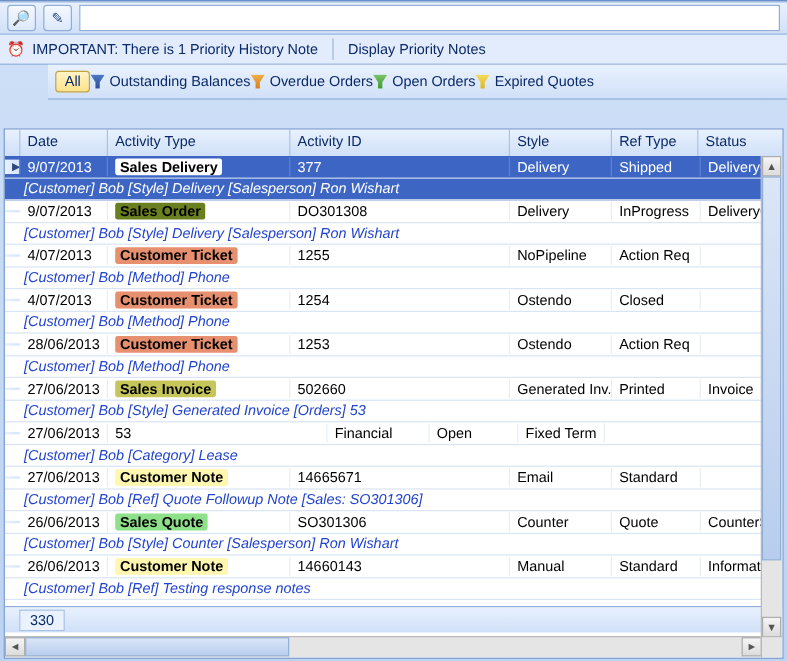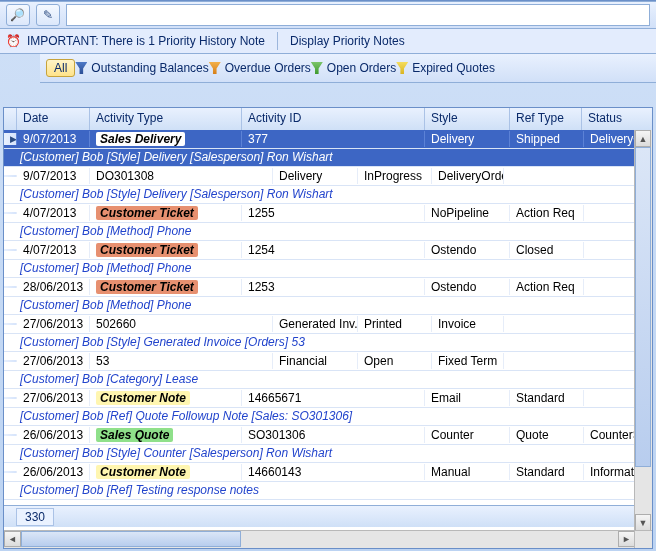--- a/index.html
+++ b/index.html
@@ -33,21 +33,21 @@
   .c-status{width:74px;flex:0 0 74px;}
   .c-ref{width:72px;flex:0 0 72px;}
   .gbody{position:absolute;top:22px;bottom:42px;left:0;right:17px;overflow:hidden;}
   .row{display:flex;height:18px;align-items:center;border-bottom:1px solid #d9e4f6;}
   .row .cell{border-right:1px solid #e6edf9;padding:1px 6px;white-space:nowrap;overflow:hidden;box-sizing:border-box;}
   .row.sel{background:#3d66c4;color:#fff;}
   .row.sel .cell{border-right-color:#5c82d6;}
   .detail{height:18px;border-bottom:1px solid #d9e4f6;color:#2244cc;font-style:italic;padding:1px 0 1px 16px;white-space:nowrap;overflow:hidden;box-sizing:border-box;}
   .row.sel + .detail.selD{background:#3d66c4;color:#fff;}
   .gutter-cell{width:12px;flex:0 0 12px;border-right:1px solid #c7d7f0;background:linear-gradient(90deg,#e9f1fe,#d6e4fb);text-align:center;font-size:9px;color:#2b4b80;}
-  .badge{display:inline-block;padding:0 4px;border-radius:2px;font-weight:bold;color:#000;font-style:italic;}
+  .badge{display:inline-block;padding:0 4px;border-radius:2px;font-weight:bold;color:#000;}
   .footer{position:absolute;left:0;right:0;bottom:21px;height:21px;background:linear-gradient(#e9f1fe,#cfe0f7);border-top:1px solid #8faed8;display:flex;align-items:center;text-align:right;}
   .footcell{border:1px solid #aac2e6;background:#eaf2ff;height:16px;line-height:16px;padding:0 8px;margin-left:12px;color:#0a2a6a;}
   .hscroll{position:absolute;left:0;right:17px;bottom:0;height:17px;background:#e5e5e5;border-top:1px solid #b8b8b8;}
   .hsbtn{position:absolute;width:17px;height:16px;top:0;background:linear-gradient(#f5f5f5,#dcdcdc);border:1px solid #adadad;box-sizing:border-box;display:flex;align-items:center;justify-content:center;font-size:9px;color:#555;}
   .hsthumb{position:absolute;top:0;left:17px;width:220px;height:16px;background:linear-gradient(#dbe6f7,#b8cdee);border:1px solid #8faed8;box-sizing:border-box;}
   .vscroll{position:absolute;right:0;top:22px;width:17px;bottom:0;background:#e5e5e5;border-left:1px solid #b8b8b8;}
   .vsbtn{position:absolute;height:17px;width:16px;left:0;background:linear-gradient(#f5f5f5,#dcdcdc);border:1px solid #adadad;box-sizing:border-box;display:flex;align-items:center;justify-content:center;font-size:9px;color:#555;}
   .vsthumb{position:absolute;left:0;top:17px;height:320px;width:16px;background:linear-gradient(#dbe6f7,#b8cdee);border:1px solid #8faed8;box-sizing:border-box;}
   .corner{position:absolute;right:0;bottom:0;width:17px;height:17px;background:#e5e5e5;border-left:1px solid #b8b8b8;border-top:1px solid #b8b8b8;}
 </style>
@@ -107,20 +107,21 @@
           <div class="cell c-act"><span class="badge" style="background:#ffffff;color:#000">Sales Delivery</span></div>
           <div class="cell c-id">377</div>
           <div class="cell c-style">Delivery</div>
           <div class="cell c-status">Shipped</div>
           <div class="cell c-ref">DeliveryOrder</div>
         </div>
         <div class="detail selD" style="background: rgb(61, 102, 196); color: rgb(255, 255, 255);">[Customer] Bob [Style] Delivery [Salesperson] Ron Wishart</div>
         <div class="row">
           <div class="cell gutter-cell"></div>
           <div class="cell c-date">9/07/2013</div>
+          <div class="cell c-act"><span class="badge" style="background:#6a7f1f;color:#000">Sales Order</span></div>
           <div class="cell c-id">DO301308</div>
           <div class="cell c-style">Delivery</div>
           <div class="cell c-status">InProgress</div>
           <div class="cell c-ref">DeliveryOrder</div>
         </div>
         <div class="detail">[Customer] Bob [Style] Delivery [Salesperson] Ron Wishart</div>
         <div class="row">
           <div class="cell gutter-cell"></div>
           <div class="cell c-date">4/07/2013</div>
           <div class="cell c-act"><span class="badge" style="background:#e79070;color:#000">Customer Ticket</span></div>
@@ -146,20 +147,21 @@
           <div class="cell c-act"><span class="badge" style="background:#e79070;color:#000">Customer Ticket</span></div>
           <div class="cell c-id">1253</div>
           <div class="cell c-style">Ostendo</div>
           <div class="cell c-status">Action Req</div>
           <div class="cell c-ref"></div>
         </div>
         <div class="detail">[Customer] Bob [Method] Phone</div>
         <div class="row">
           <div class="cell gutter-cell"></div>
           <div class="cell c-date">27/06/2013</div>
+          <div class="cell c-act"><span class="badge" style="background:#c6c65a;color:#000">Sales Invoice</span></div>
           <div class="cell c-id">502660</div>
           <div class="cell c-style">Generated Inv...</div>
           <div class="cell c-status">Printed</div>
           <div class="cell c-ref">Invoice</div>
         </div>
         <div class="detail">[Customer] Bob [Style] Generated Invoice [Orders] 53</div>
         <div class="row">
           <div class="cell gutter-cell"></div>
           <div class="cell c-date">27/06/2013</div>
           <div class="cell c-id">53</div>

